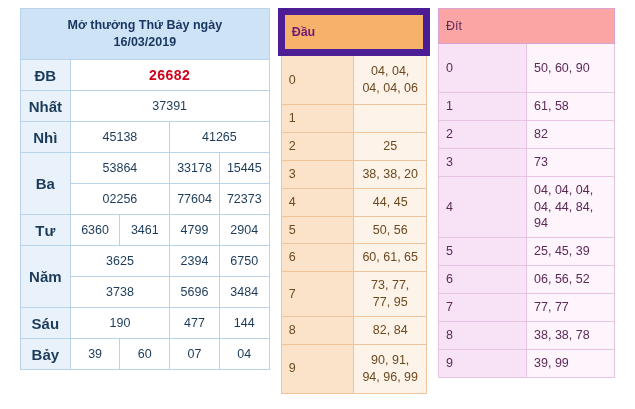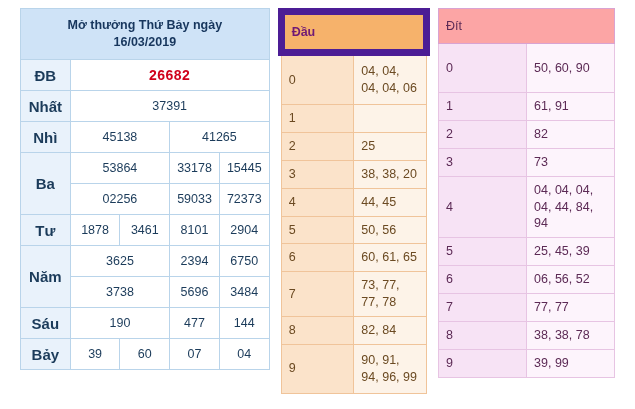--- a/index.html
+++ b/index.html
@@ -90,20 +90,21 @@
     color:#6b4a22;
   }
   .dau td.key{
     width:26px;
     text-align:left;
     background:#fbe3ca;
     font-weight:normal;
   }
   .dau td.num{
     background:#fdf3e8;
+    text-align:center;
   }
 
   
   .dit{ width:180px; }
   .dit th{
     background:#fca5a5;
     border:1px solid #d9a3d2;
     text-align:left;
     font-weight:normal;
     color:#5c2a55;
@@ -154,29 +155,29 @@
 
       <tr>
         <td class="lbl" rowspan="2">Ba</td>
         <td class="val" colspan="2">53864</td>
         <td class="val">33178</td>
         <td class="val">15445</td>
       </tr>
 
       <tr>
         <td class="val" colspan="2">02256</td>
-        <td class="val">59033</td>
+        <td class="val">77604</td>
         <td class="val">72373</td>
       </tr>
 
       <tr>
         <td class="lbl">Tư</td>
-        <td class="val">1878</td>
+        <td class="val">6360</td>
         <td class="val">3461</td>
-        <td class="val">8101</td>
+        <td class="val">4799</td>
         <td class="val">2904</td>
       </tr>
 
       <tr>
         <td class="lbl" rowspan="2">Năm</td>
         <td class="val" colspan="2">3625</td>
         <td class="val">2394</td>
         <td class="val">6750</td>
       </tr>
 
@@ -231,21 +232,21 @@
       <tr>
         <td class="key">5</td>
         <td class="num">50, 56</td>
       </tr>
       <tr>
         <td class="key">6</td>
         <td class="num">60, 61, 65</td>
       </tr>
       <tr>
         <td class="key">7</td>
-        <td class="num">73, 77, 77, 78</td>
+        <td class="num">73, 77, 77, 95</td>
       </tr>
       <tr>
         <td class="key">8</td>
         <td class="num">82, 84</td>
       </tr>
       <tr>
         <td class="key cell-tall">9</td>
         <td class="num cell-tall">90, 91, 94, 96, 99</td>
       </tr>
     </tbody>
@@ -255,21 +256,21 @@
     <tbody>
       <tr>
         <th colspan="2">Đít</th>
       </tr>
       <tr>
         <td class="key cell-tall">0</td>
         <td class="num cell-tall">50, 60, 90</td>
       </tr>
       <tr>
         <td class="key">1</td>
-        <td class="num">61, 91</td>
+        <td class="num">61, 58</td>
       </tr>
       <tr>
         <td class="key">2</td>
         <td class="num">82</td>
       </tr>
       <tr>
         <td class="key">3</td>
         <td class="num">73</td>
       </tr>
       <tr>

